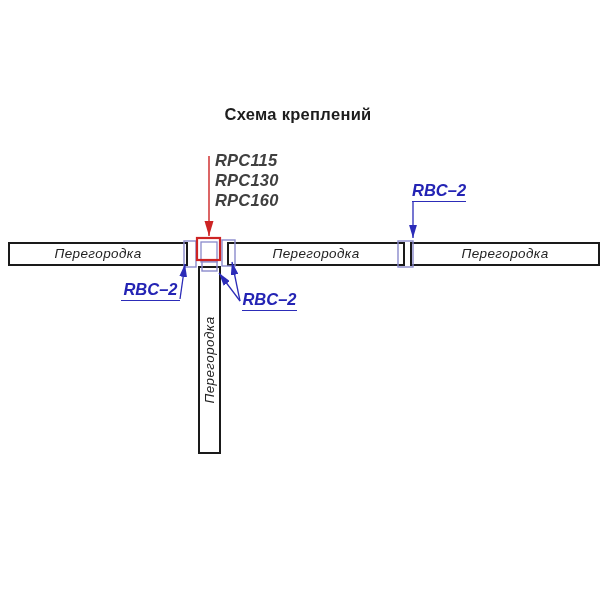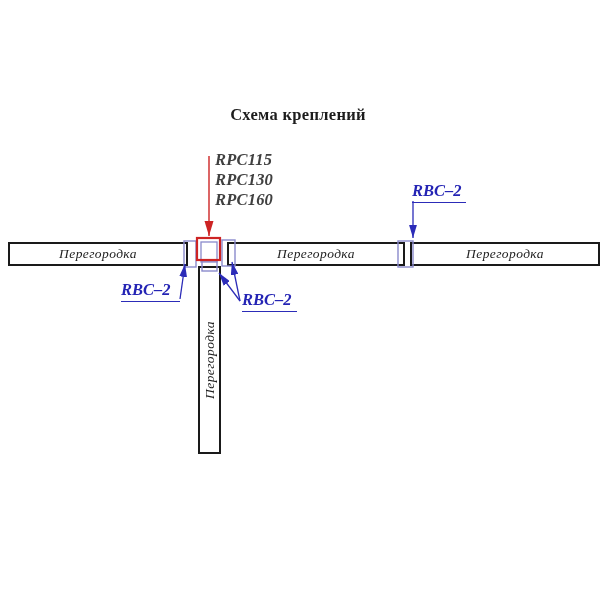--- a/index.html
+++ b/index.html
@@ -1,33 +1,33 @@
 <!DOCTYPE html>
 <html><head>
 <meta charset="utf-8">
 <style>
   html,body{margin:0;padding:0;background:#ffffff;}
   .canvas{
     position:relative;width:608px;height:607px;background:#ffffff;overflow:hidden;
-    font-family:Liberation Serif, serif;
+    font-family:Liberation Sans, sans-serif;
     border-radius:7px;
   }
   .canvas svg{position:absolute;left:0;top:0;}
   .abs{position:absolute;white-space:nowrap;}
   .title{
     left:0;top:105px;width:596px;text-align:center;
     font-size:16.5px;font-weight:bold;color:#1d1d1d;letter-spacing:.3px;
   }
   .rpc-group{left:215px;top:150px;color:#404040;}
   .rpc-line{
     font-style:italic;font-weight:bold;font-size:16.5px;line-height:20px;letter-spacing:.2px;
   }
   .rbc{
     font-style:italic;font-weight:bold;font-size:16.5px;color:#2424b4;
-    padding-bottom:1px;border-bottom:1.6px solid #2c2cb8;
+    text-align:center;padding-bottom:1px;border-bottom:1.6px solid #2c2cb8;
   }
   .rbc-top{left:412px;top:181px;width:54px;}
   .rbc-left{left:121px;top:280px;width:59px;}
   .rbc-center{left:242px;top:290px;width:55px;}
   .plabel{
     font-style:italic;font-size:13.5px;color:#222222;text-align:center;letter-spacing:.4px;
   }
   .pl-left{left:8px;top:246px;width:180px;}
   .pl-mid{left:227px;top:246px;width:178px;}
   .pl-right{left:410px;top:246px;width:190px;}

